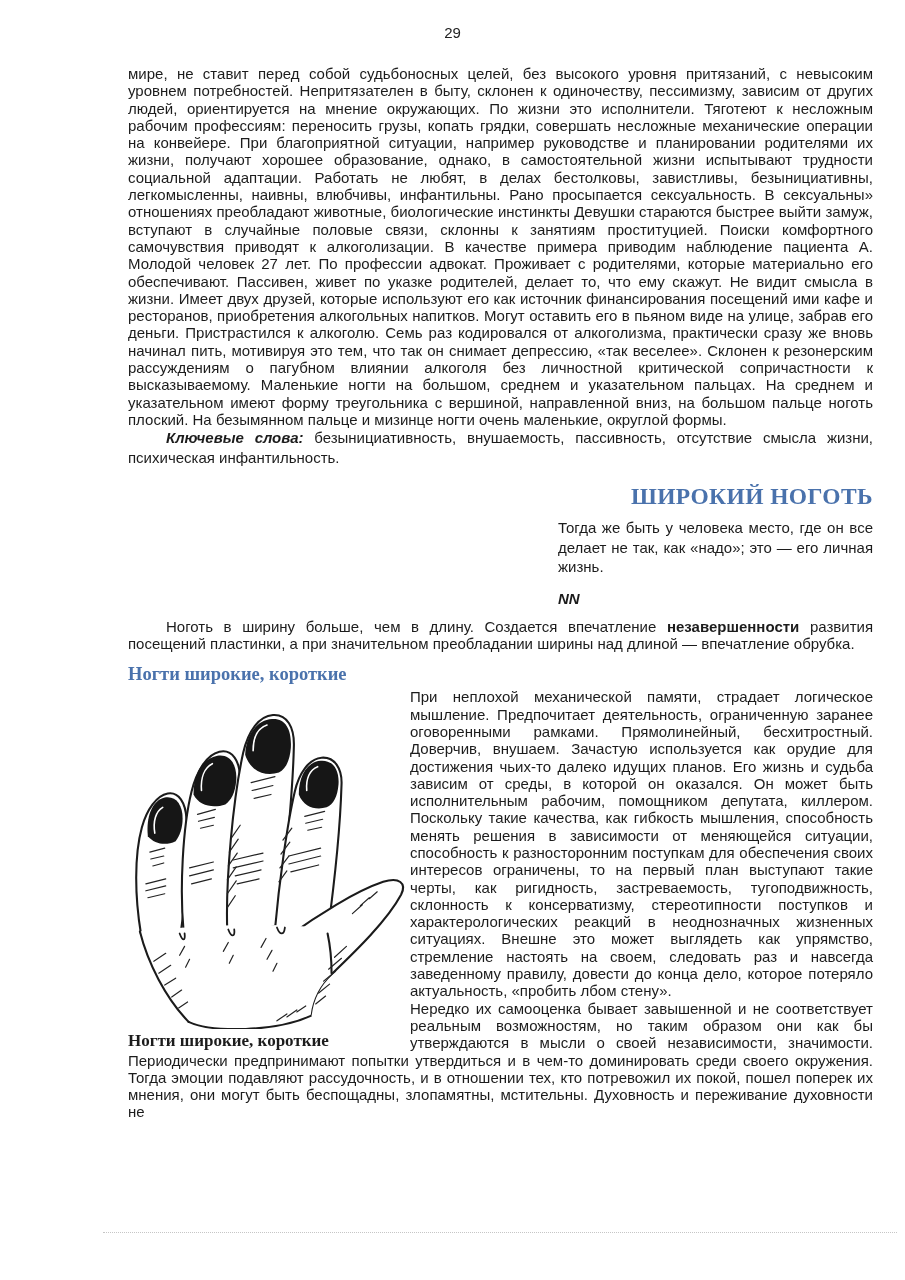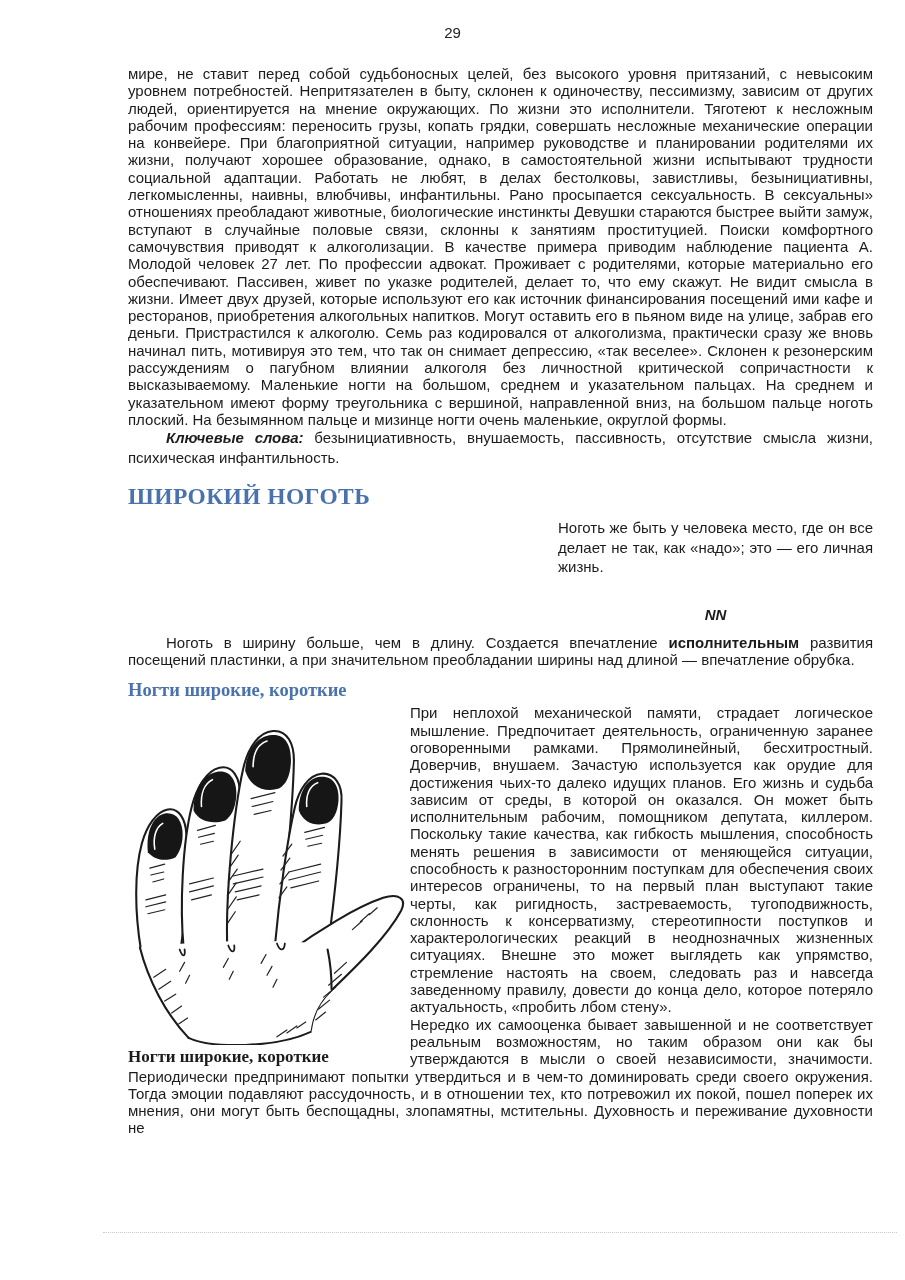--- a/index.html
+++ b/index.html
@@ -34,34 +34,35 @@
     text-indent:38px;
   }
   .kw-label{font-weight:bold;font-style:italic;}
   h1.sec-title{
     margin:16px 0 0 0;
     font-family:"Liberation Serif", serif;
     font-weight:bold;
     font-size:23.5px;
     letter-spacing:0.4px;
     color:var(--accent,#4a72ac);
+    text-align:right;
   }
   .epigraph{
     width:315px;
     margin:8px 0 0 auto;
   }
   .epigraph p{
     margin:0;
     font-size:15px;
     line-height:19.5px;
     text-align:justify;
   }
   .nn{
-    margin-top:29px;
-    text-align:center;
+    margin-top:13px;
+    text-align:left;
     font-weight:bold;
     font-style:italic;
     font-size:15px;
   }
   p.intro{
     margin-top:11px;
     text-indent:38px;
   }
   .semibold{font-weight:bold;}
   h2.sub-title{
@@ -104,25 +105,25 @@
 
   <div class="content">
 
     <p class="body first">мире, не ставит перед собой судьбоносных целей, без высокого уровня притязаний, с невысоким уровнем потребностей. Непритязателен в быту, склонен к одиночеству, пессимизму, зависим от других людей, ориентируется на мнение окружающих. По жизни это исполнители. Тяготеют к несложным рабочим профессиям: переносить грузы, копать грядки, совершать несложные механические операции на конвейере. При благоприятной ситуации, например руководстве и планировании родителями их жизни, получают хорошее образование, однако, в самостоятельной жизни испытывают трудности социальной адаптации. Работать не любят, в делах бестолковы, завистливы, безынициативны, легкомысленны, наивны, влюбчивы, инфантильны. Рано просыпается сексуальность. В сексуальны» отношениях преобладают животные, биологические инстинкты Девушки стараются быстрее выйти замуж, вступают в случайные половые связи, склонны к занятиям проституцией. Поиски комфортного самочувствия приводят к алкоголизации. В качестве примера приводим наблюдение пациента А. Молодой человек 27 лет. По профессии адвокат. Проживает с родителями, которые материально его обеспечивают. Пассивен, живет по указке родителей, делает то, что ему скажут. Не видит смысла в жизни. Имеет двух друзей, которые используют его как источник финансирования посещений ими кафе и ресторанов, приобретения алкогольных напитков. Могут оставить его в пьяном виде на улице, забрав его деньги. Пристрастился к алкоголю. Семь раз кодировался от алкоголизма, практически сразу же вновь начинал пить, мотивируя это тем, что так он снимает депрессию, «так веселее». Склонен к резонерским рассуждениям о пагубном влиянии алкоголя без личностной критической сопричастности к высказываемому. Маленькие ногти на большом, среднем и указательном пальцах. На среднем и указательном имеют форму треугольника с вершиной, направленной вниз, на большом пальце ноготь плоский. На безымянном пальце и мизинце ногти очень маленькие, округлой формы.</p>
 
     <p class="body kw"><span class="kw-label">Ключевые слова:</span><span> безынициативность, внушаемость, пассивность, отсутствие смысла жизни, психическая инфантильность.</span></p>
 
     <h1 class="sec-title">ШИРОКИЙ НОГОТЬ</h1>
 
     <div class="epigraph">
-      <p>Ноготь же быть у человека место, где он все делает не так, как «надо»; это — его личная жизнь.</p>
+      <p>Тогда же быть у человека место, где он все делает не так, как «надо»; это — его личная жизнь.</p>
       <div class="nn">NN</div>
     </div>
 
-    <p class="body intro"><span>Ноготь в ширину больше, чем в длину. Создается впечатление </span><span class="semibold">исполнительным</span><span> развития посещений пластинки, а при значительном преобладании ширины над длиной — впечатление обрубка.</span></p>
+    <p class="body intro"><span>Ноготь в ширину больше, чем в длину. Создается впечатление </span><span class="semibold">незавершенности</span><span> развития посещений пластинки, а при значительном преобладании ширины над длиной — впечатление обрубка.</span></p>
 
     <h2 class="sub-title">Ногти широкие, короткие</h2>
 
 
     <div class="fig-flow">
 
       <figure class="hand-figure">
         <svg width="282" height="338" viewBox="0 0 284 340" xmlns="http://www.w3.org/2000/svg">
           <g fill="none" stroke="#1b1b1b" stroke-width="2.1" stroke-linecap="round">
 

